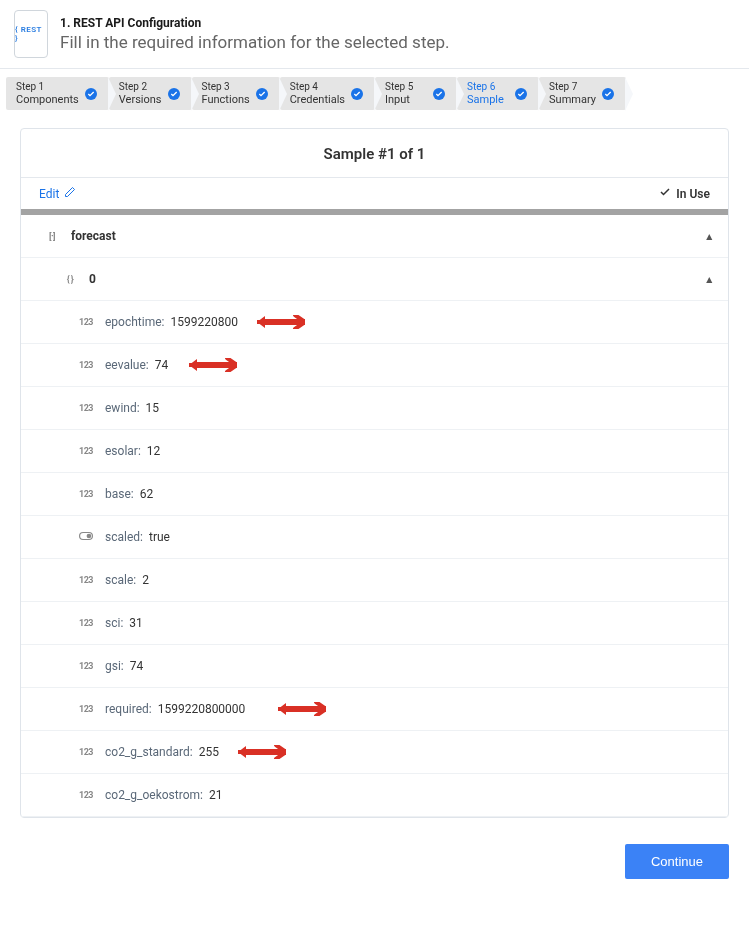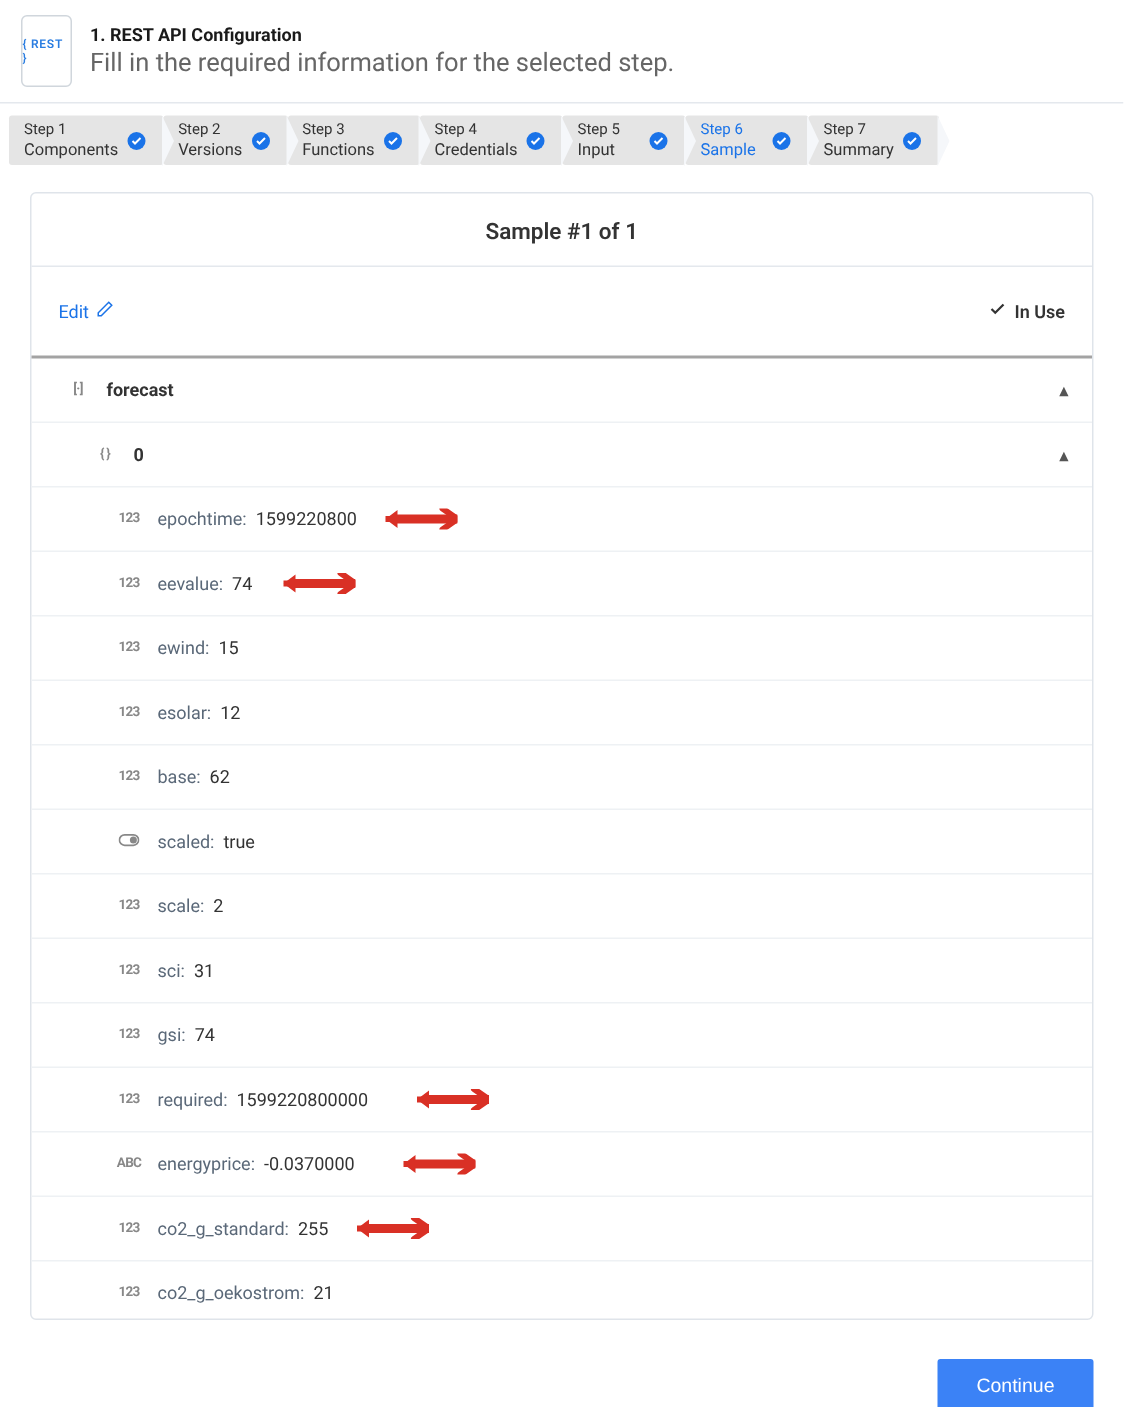--- a/index.html
+++ b/index.html
@@ -112,22 +112,22 @@
   font-size: 15px;
   font-weight: 600;
   padding: 16px 0 14px 0;
   color: #333;
 }
 .card-toolbar {
   display: flex;
   justify-content: space-between;
   align-items: center;
   border-top: 1px solid #e4e8ed;
-  border-bottom: 2px solid #a3a3a3;
-  padding: 22px 18px;
+  border-bottom: 6px solid #a3a3a3;
+  padding: 8px 18px;
   font-size: 12px;
 }
 .edit-link { color: #1a73e8; cursor: pointer; display: flex; align-items: center; gap: 5px; }
 .in-use { color: #333; display: flex; align-items: center; gap: 5px; font-weight: 600; }
 
 .node {
   padding: 14px 18px;
   border-bottom: 1px solid #eef1f4;
   display: flex;
   align-items: center;
@@ -365,29 +365,20 @@
         <div class="node depth-2">
           <span class="type-icon">123</span>
           <span class="label">required:</span>
           <span class="val">1599220800000</span>
           <span class="red-arrow" style="left: 257px; top: 14px;"><svg viewBox="0 0 48 14">
               <path d="M48 7 L10 7 M10 7 L0 7 L10 0 M0 7 L10 14" stroke="#d93025" stroke-width="4" fill="none" stroke-linecap="round" transform="scale(-1,1) translate(-48,0)"></path>
               <path d="M0 7 L8 1 L8 4 L48 4 L48 10 L8 10 L8 13 Z" fill="#d93025"></path>
             </svg></span>
         </div>
         <div class="node depth-2">
-          <span class="type-icon">ABC</span>
-          <span class="label">energyprice:</span>
-          <span class="val">-0.0370000</span>
-          <span class="red-arrow" style="left: 248px; top: 14px;"><svg viewBox="0 0 48 14">
-              <path d="M48 7 L10 7 M10 7 L0 7 L10 0 M0 7 L10 14" stroke="#d93025" stroke-width="4" fill="none" stroke-linecap="round" transform="scale(-1,1) translate(-48,0)"></path>
-              <path d="M0 7 L8 1 L8 4 L48 4 L48 10 L8 10 L8 13 Z" fill="#d93025"></path>
-            </svg></span>
-        </div>
-        <div class="node depth-2">
           <span class="type-icon">123</span>
           <span class="label">co2_g_standard:</span>
           <span class="val">255</span>
           <span class="red-arrow" style="left: 217px; top: 14px;"><svg viewBox="0 0 48 14">
               <path d="M48 7 L10 7 M10 7 L0 7 L10 0 M0 7 L10 14" stroke="#d93025" stroke-width="4" fill="none" stroke-linecap="round" transform="scale(-1,1) translate(-48,0)"></path>
               <path d="M0 7 L8 1 L8 4 L48 4 L48 10 L8 10 L8 13 Z" fill="#d93025"></path>
             </svg></span>
         </div>
         <div class="node depth-2">
           <span class="type-icon">123</span>

